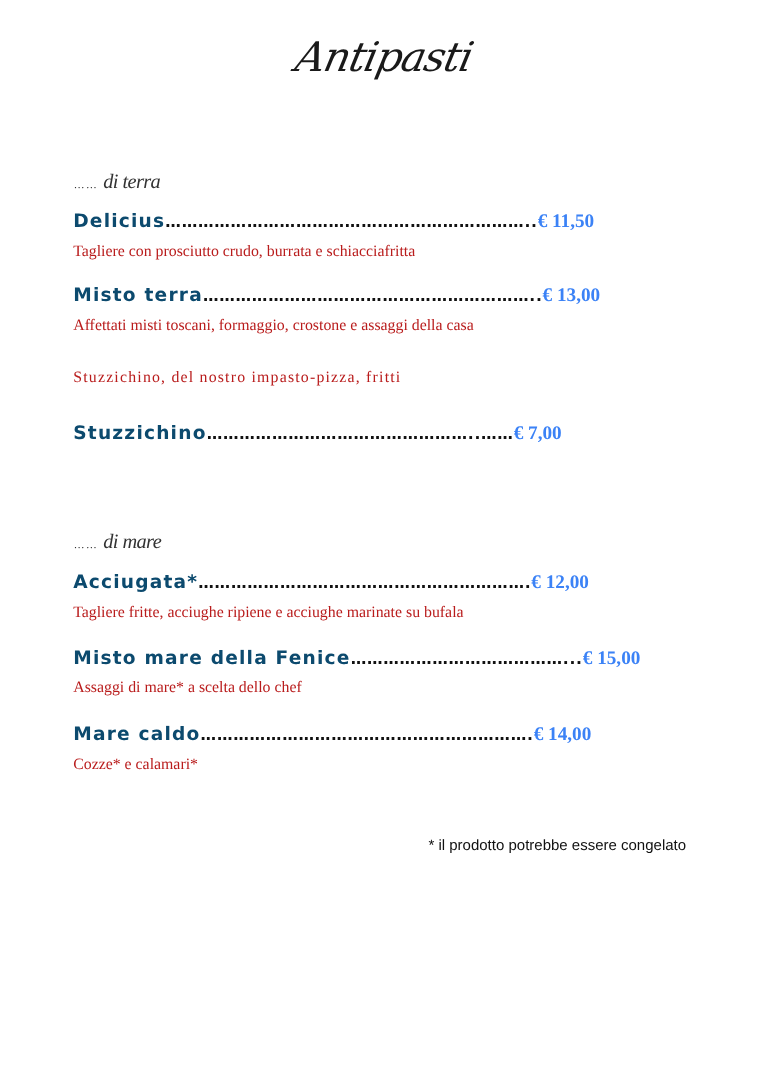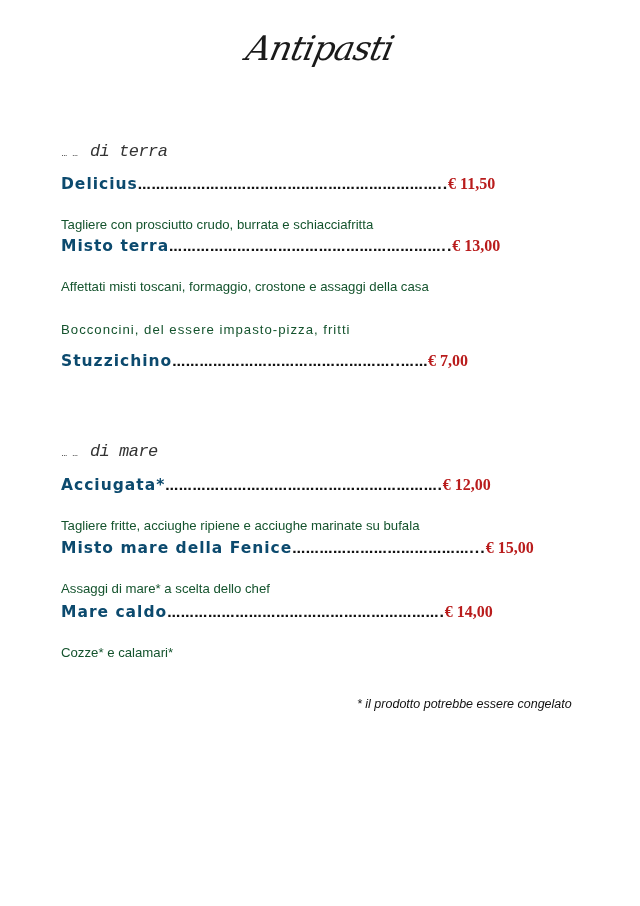--- a/index.html
+++ b/index.html
@@ -24,21 +24,21 @@
       font-style: italic;
       font-size: 34px;
       letter-spacing: -1px;
       color: #1a1a1a;
       transform: skewX(-12deg);
       font-weight: normal;
     }
     .section-heading {
       position: absolute;
       left: 62px;
-      font-family: Liberation Mono, monospace;
+      font-family: Liberation Serif, serif;
       font-style: italic;
       font-size: 17px;
       color: #333333;
       letter-spacing: -0.5px;
     }
     .section-heading .dots {
       font-size: 9px;
       letter-spacing: 0px;
       margin-right: 2px;
     }
@@ -66,40 +66,39 @@
       font-family: "DejaVu Sans", sans-serif;
       font-weight: bold;
       font-size: 13px;
       letter-spacing: 0.6px;
       color: #111111;
     }
     .item-price {
       font-family: "Liberation Serif", serif;
       font-weight: bold;
       font-size: 16px;
-      color: #b91c1c;
+      color: #3b82f6;
     }
     .item-desc {
-      font-family: Liberation Sans, sans-serif;
+      font-family: Liberation Serif, serif;
       font-size: 13.2px;
-      color: #14532d;
-      margin-top: 20px;
+      color: #b91c1c;
+      margin-top: 4px;
       letter-spacing: 0px;
     }
     .item-desc.spaced {
       letter-spacing: 1px;
     }
     .footnote {
       position: absolute;
       left: 357px;
       top: 697px;
       font-family: "Liberation Sans", sans-serif;
       font-size: 12.5px;
       color: #111111;
-      font-style: italic;
     }
   </style>
 </head>
 <body>
 
 <div class="title">Antipasti</div>
 
 <div class="section-heading" style="top:142px;">
   <span class="dots">… …</span>
   <span>di terra</span>
@@ -117,21 +116,21 @@
 <div class="item" style="top:237px;">
   <div class="item-line">
     <span class="item-name">Misto terra</span>
     <span class="item-leader">……………………………………………………..</span>
     <span class="item-price">€ 13,00</span>
   </div>
   <div class="item-desc">Affettati misti toscani, formaggio, crostone e assaggi della casa</div>
 </div>
 
 <div class="item" style="top:302px;">
-  <div class="item-desc spaced">Bocconcini, del essere impasto-pizza, fritti</div>
+  <div class="item-desc spaced">Stuzzichino, del nostro impasto-pizza, fritti</div>
 </div>
 
 <div class="item" style="top:352px;">
   <div class="item-line">
     <span class="item-name">Stuzzichino</span>
     <span class="item-leader">…………………………………………..……</span>
     <span class="item-price">€ 7,00</span>
   </div>
 </div>
 

